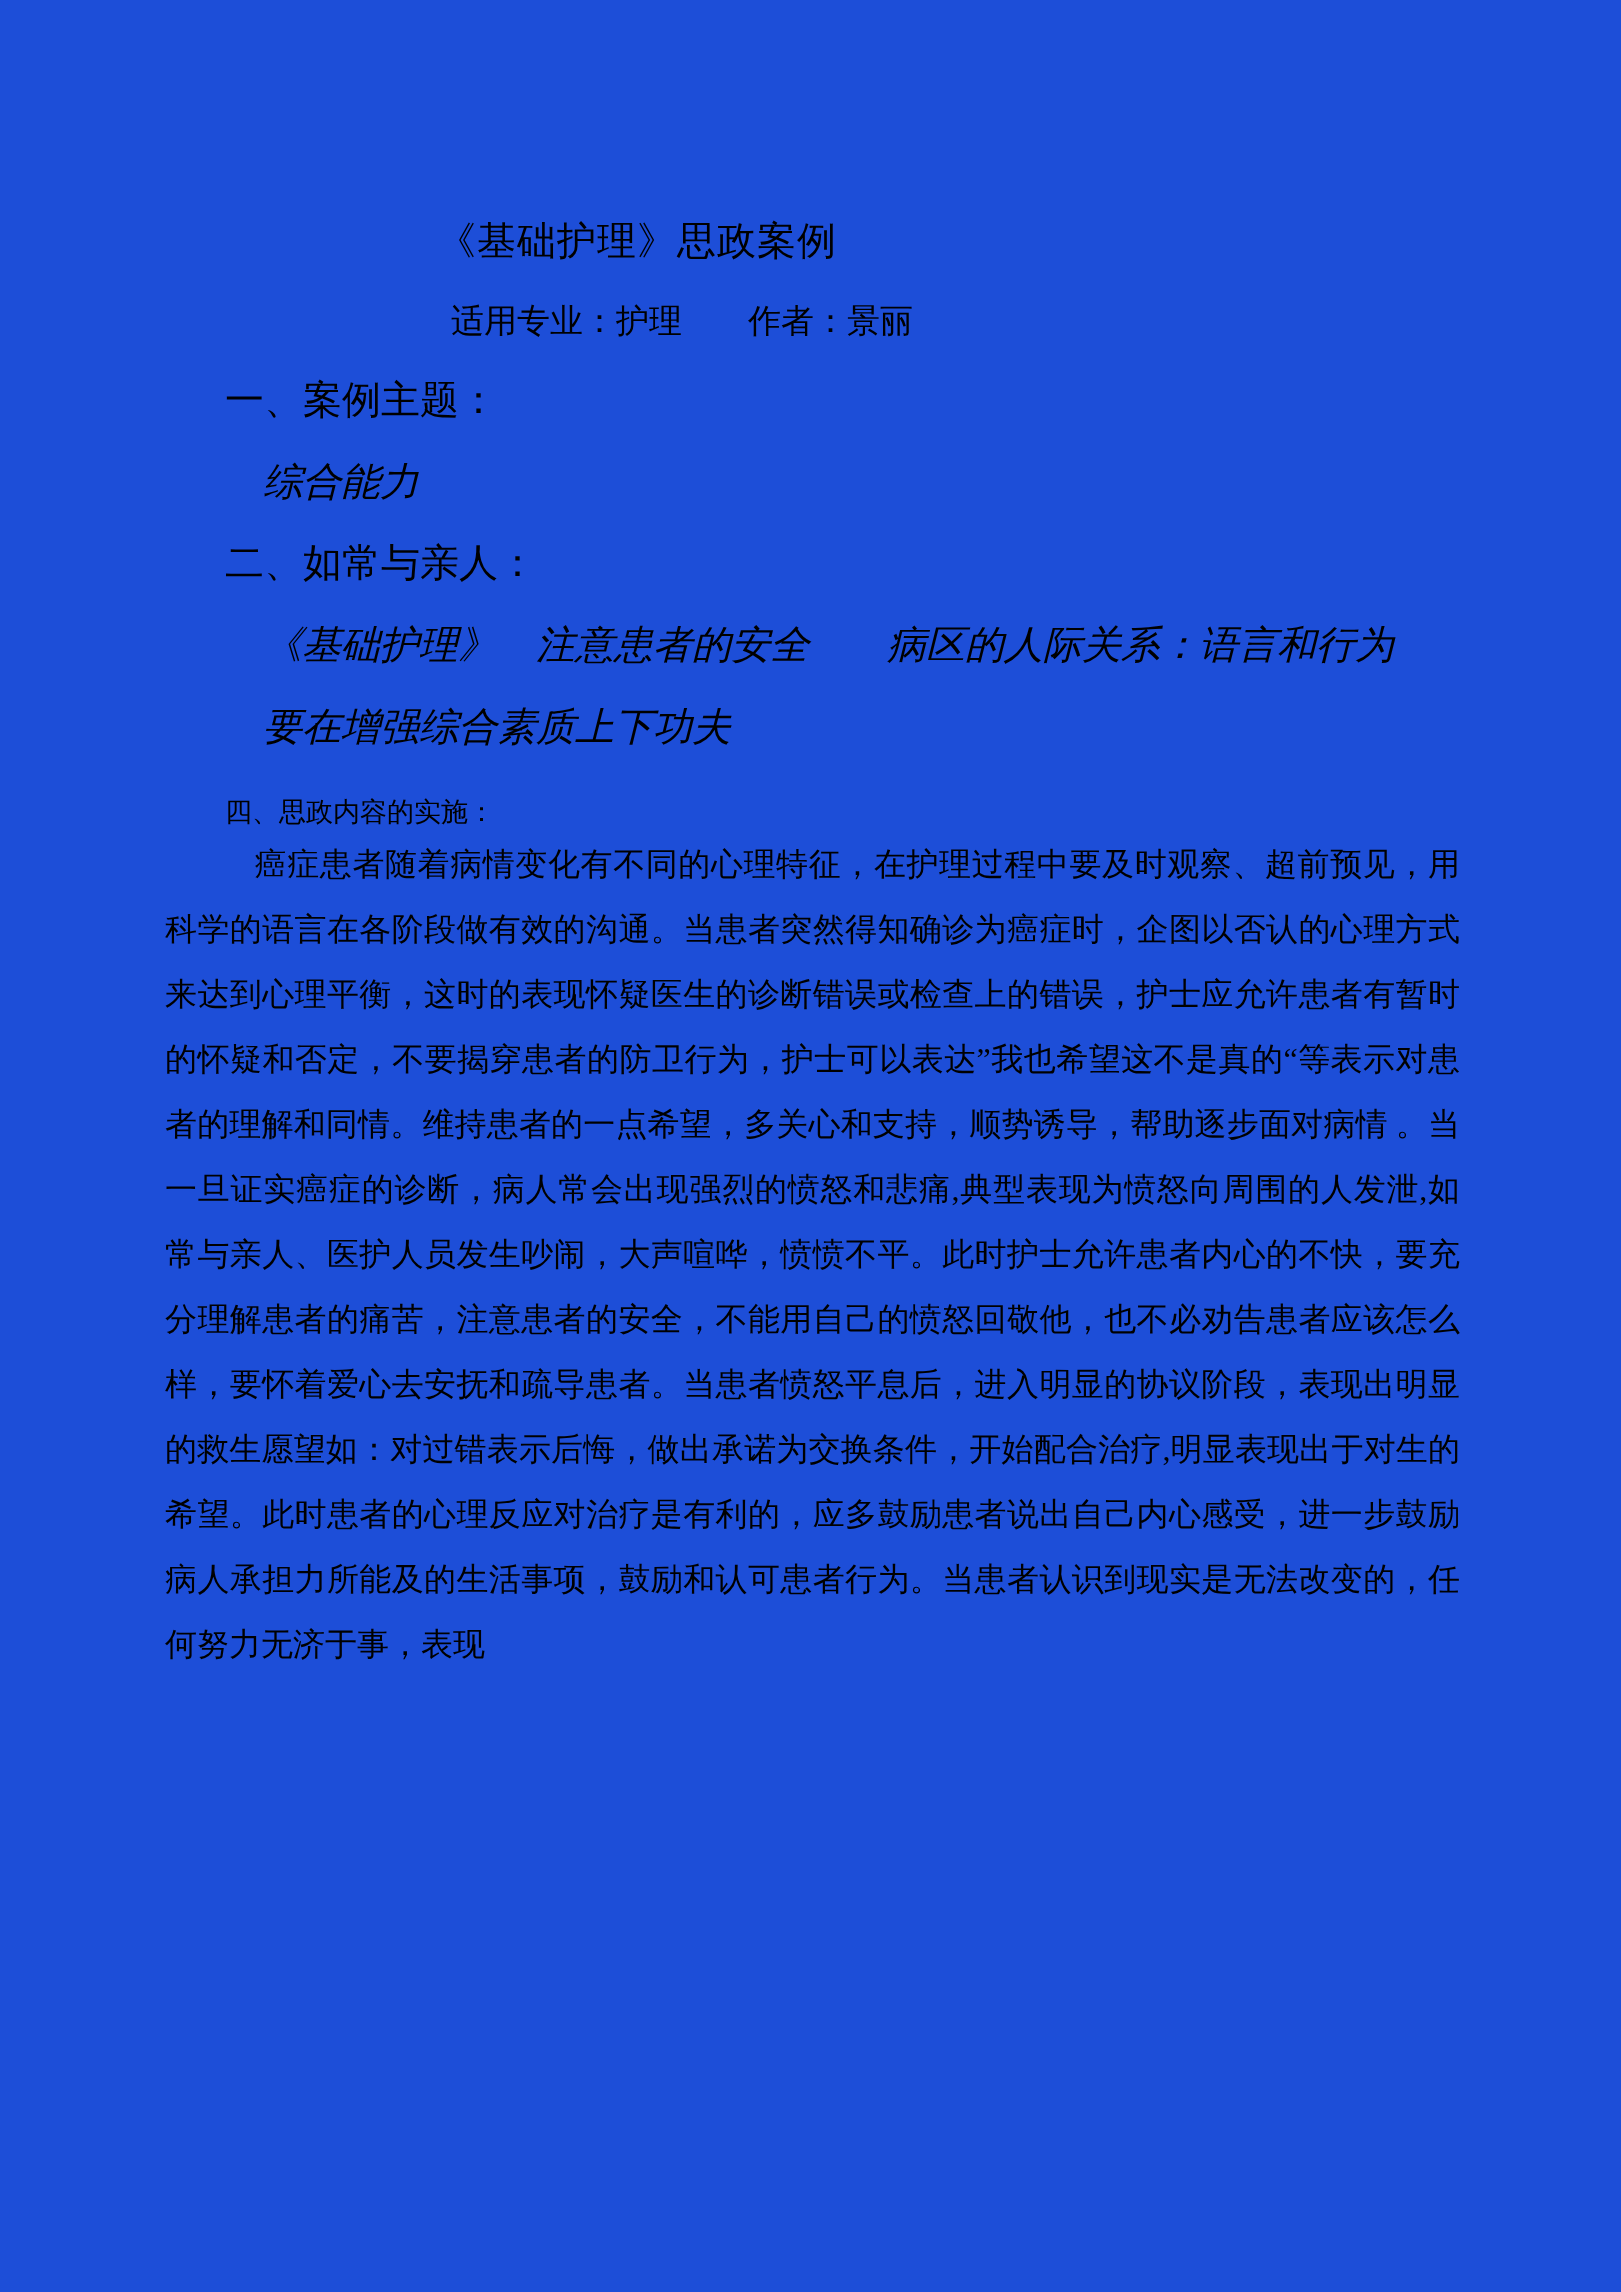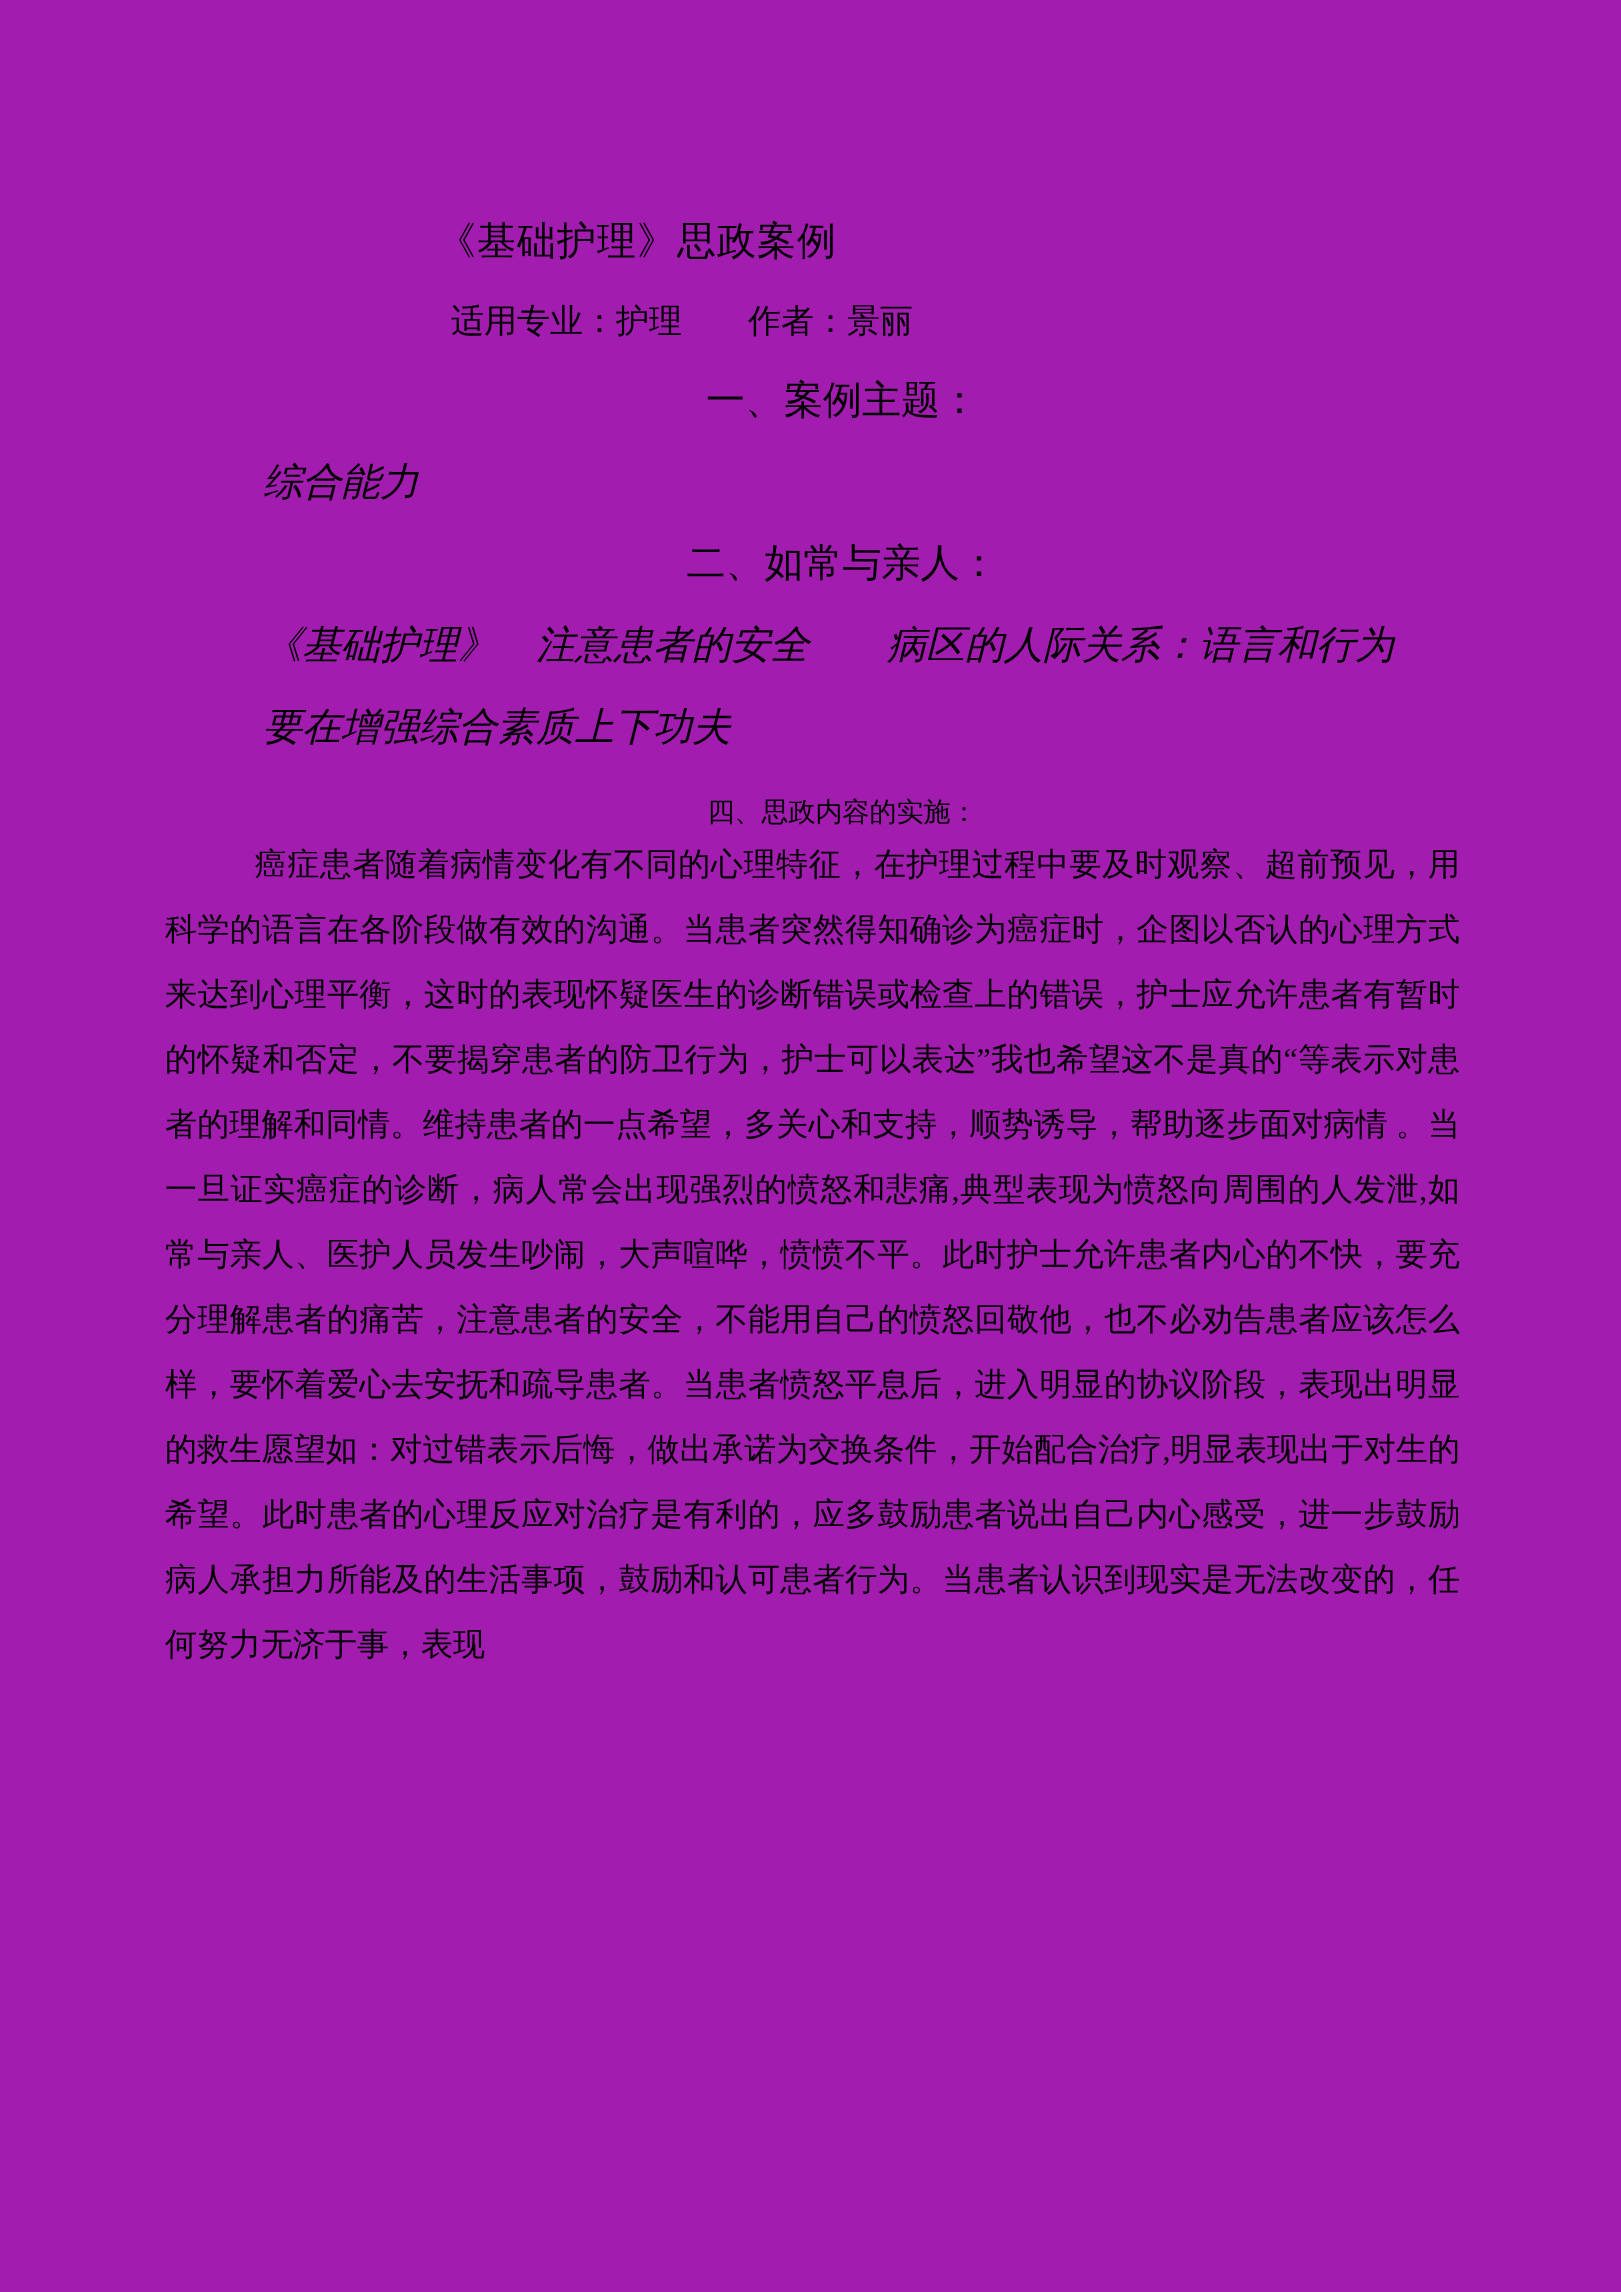--- a/index.html
+++ b/index.html
@@ -6,21 +6,21 @@
     margin: 0;
     padding: 0;
     background: #ffffff;
     color: #000000;
     font-family: "Liberation Serif", "DejaVu Serif", serif;
   }
   .page {
     position: relative;
     width: 1621px;
     height: 2293px;
-    background: #a21caf;
+    background: #1d4ed8;
     box-sizing: border-box;
     padding: 218px 161px 0 165px;
     overflow: hidden;
   }
   .doc-title {
     font-size: 39px;
     line-height: 45px;
     margin: 0 0 0 272px;
     letter-spacing: 1px;
     white-space: pre;
@@ -29,21 +29,20 @@
     font-size: 33px;
     line-height: 39px;
     margin: 39px 0 0 286px;
     white-space: pre;
   }
   .sec-heading {
     font-size: 39px;
     line-height: 45px;
     margin: 36px 0 0 60px;
     white-space: pre;
-    text-align: center;
   }
   .sec-heading.small {
     font-size: 27px;
     line-height: 39px;
     margin-top: 44px;
   }
   .sec-body {
     font-size: 39px;
     line-height: 45px;
     margin: 37px 0 0 98px;

